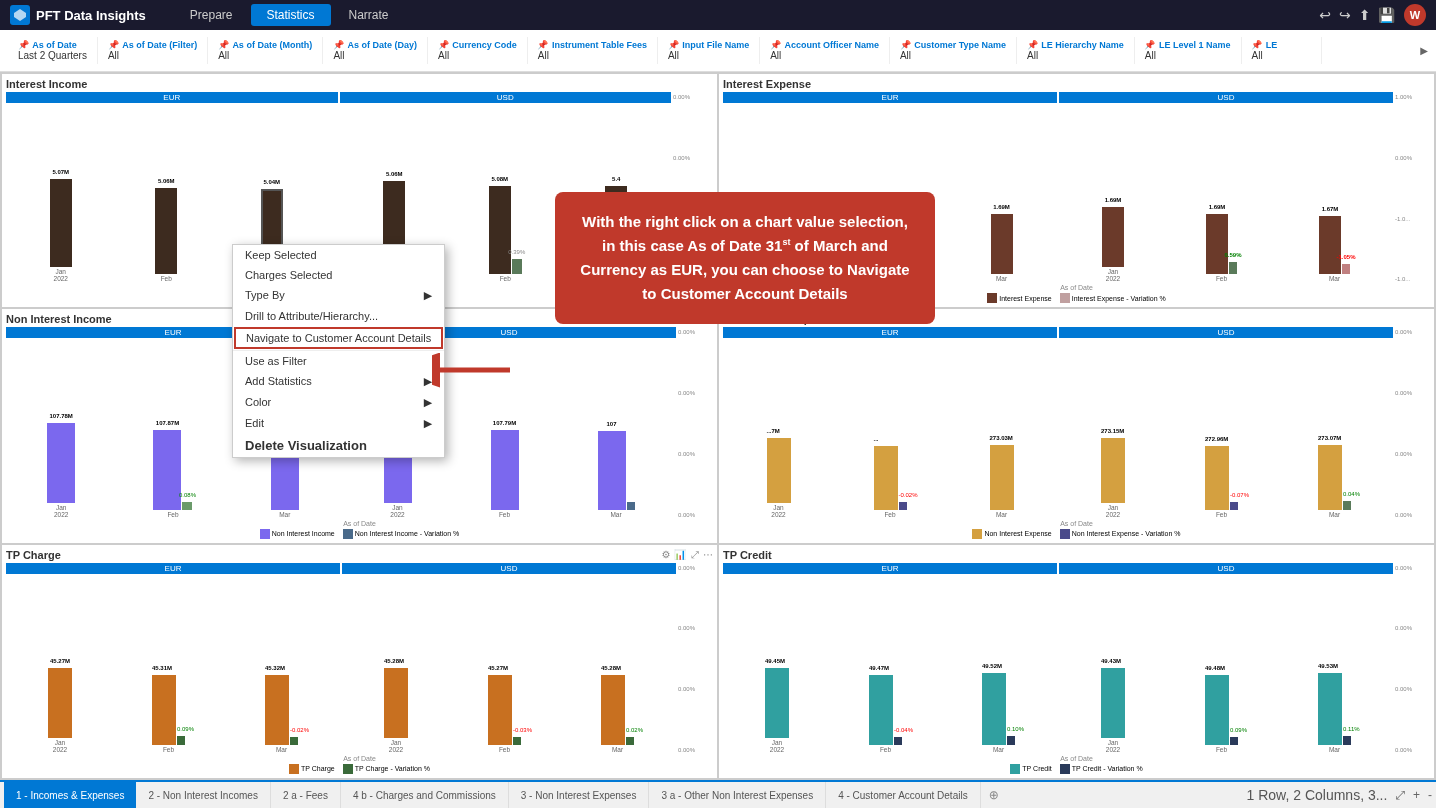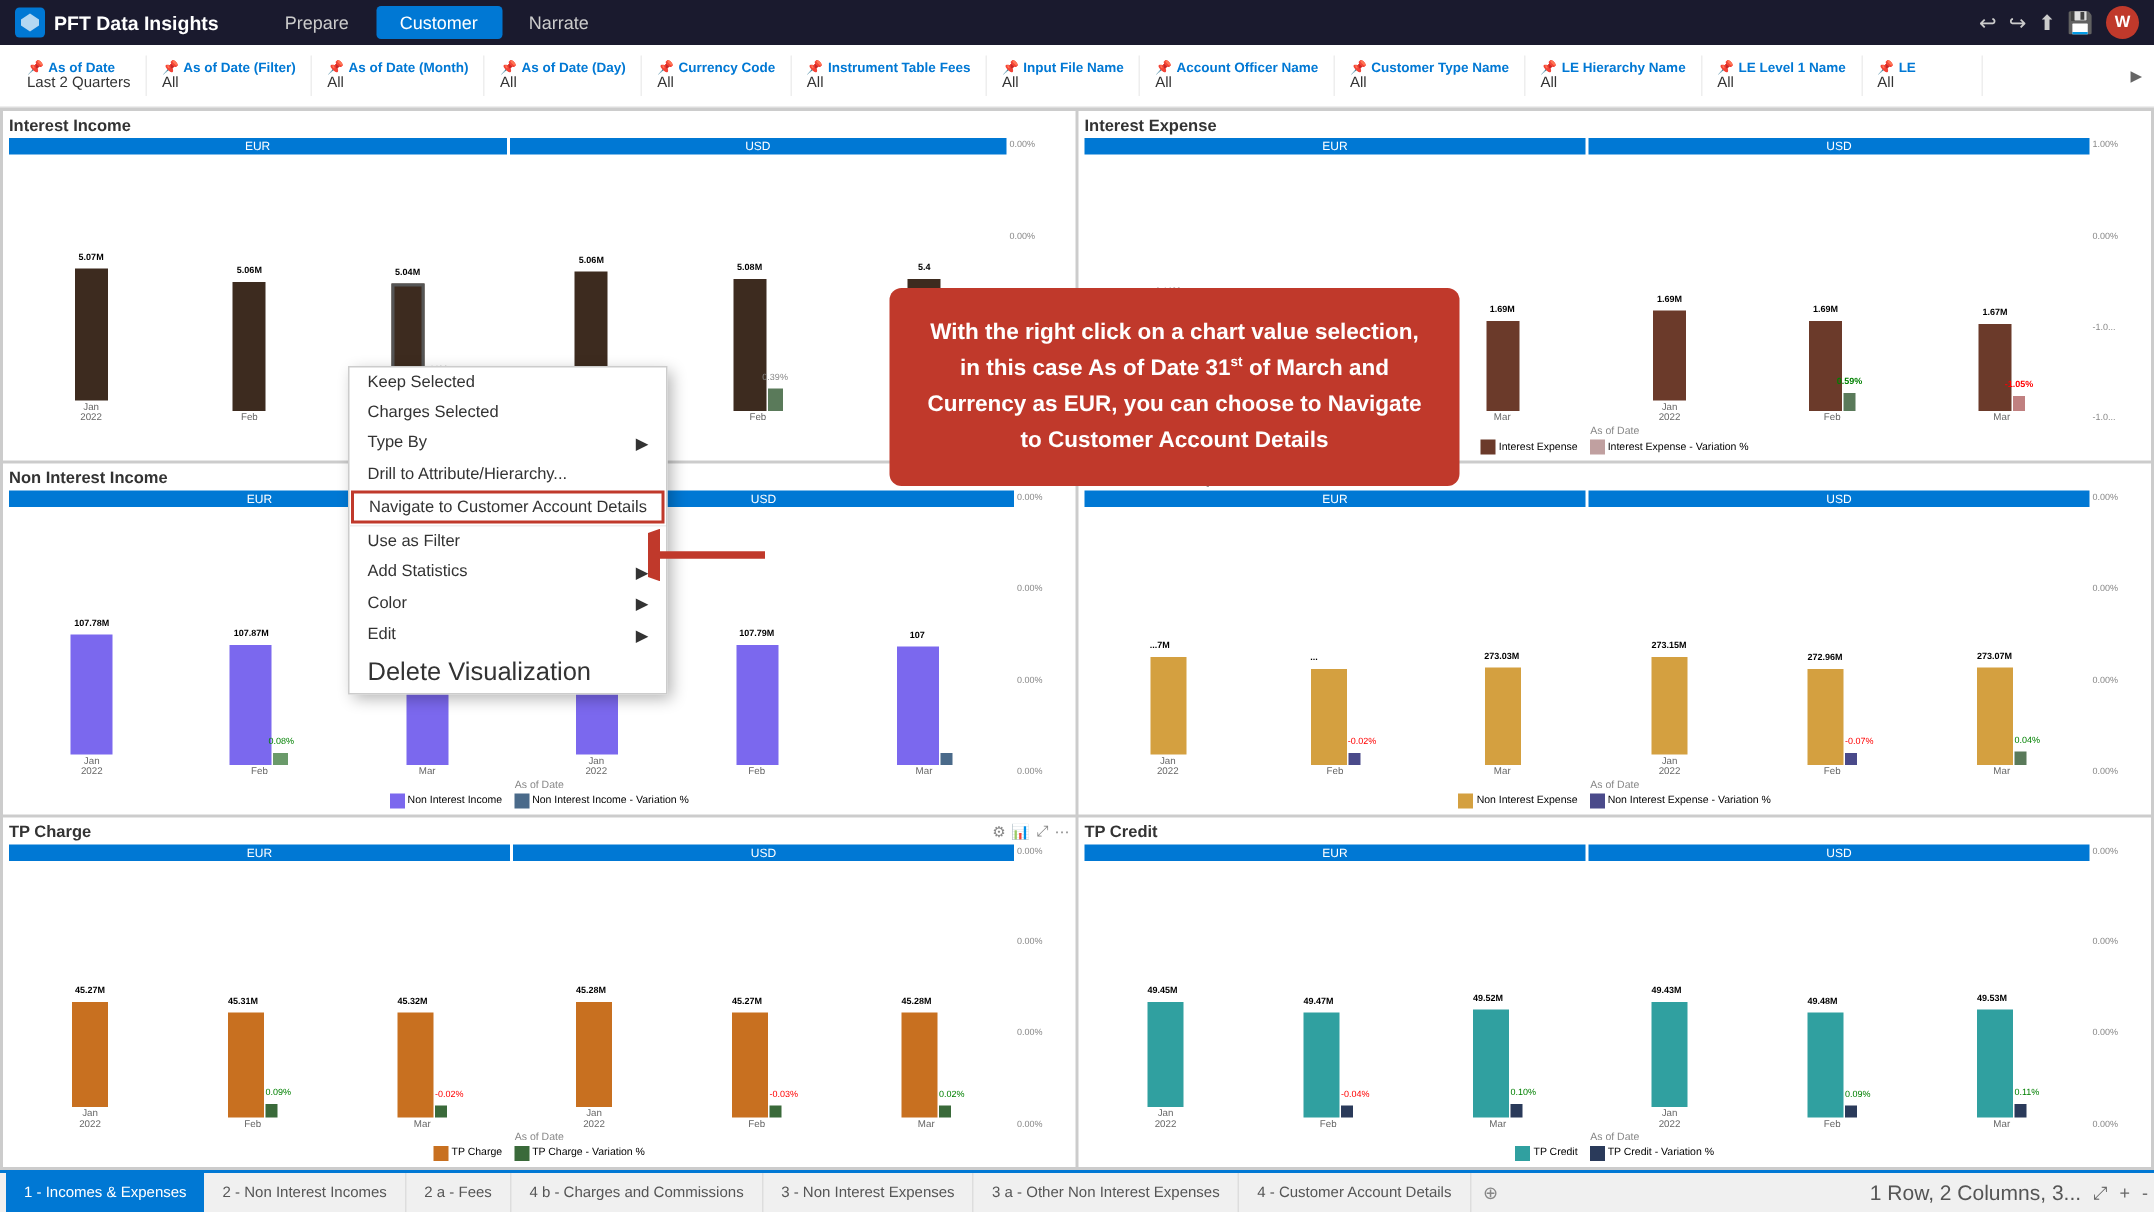--- a/index.html
+++ b/index.html
@@ -34,21 +34,21 @@
     <div class="logo">
       <div class="logo-icon">
         <svg width="14" height="14" viewBox="0 0 14 14">
             <polygon points="7,1 13,5 13,9 7,13 1,9 1,5" fill="white" opacity="0.7"></polygon>
           </svg>
       </div>
       <span>PFT Data Insights</span>
     </div>
     <div class="nav-tabs">
       <div class="nav-tab">Prepare</div>
-      <div class="nav-tab active">Customer</div>
+      <div class="nav-tab active">Statistics</div>
       <div class="nav-tab">Narrate</div>
     </div>
     <div class="top-bar-right">
       <span class="top-icon">↩</span>
       <span class="top-icon">↪</span>
       <span class="top-icon">⬆</span>
       <span class="top-icon">💾</span>
       <div class="user-avatar">W</div>
     </div>
   </div>
@@ -252,21 +252,21 @@
             <span>▶</span>
         </div>
         <div style="padding:4px 12px;font-size:11px;color:#333;cursor:pointer;display:flex;justify-content:space-between;">
           <span>Color</span>
             <span>▶</span>
         </div>
         <div style="padding:4px 12px;font-size:11px;color:#333;cursor:pointer;display:flex;justify-content:space-between;">
           <span>Edit</span>
             <span>▶</span>
         </div>
-        <div style="padding:4px 12px;font-size:17px;color:#333;cursor:pointer;">Delete Visualization</div>
+        <div style="padding:4px 12px;font-size:13px;color:#333;cursor:pointer;font-weight:bold;">Delete Visualization</div>
       </div>
 
       <div style="position:absolute;left:430px;top:278px;z-index:101;">
         <svg width="80px" height="36px" viewBox="0 0 80 36">
           <defs>
             <marker id="arrowhead" markerWidth="10" markerHeight="7" refX="0" refY="3.5" orient="auto">
               <polygon points="0 0, 10 3.5, 0 7" fill="#c0392b"></polygon>
             </marker>
           </defs>
           <line x1="78" y1="18" x2="8" y2="18" stroke="#c0392b" stroke-width="5" marker-end="url(#arrowhead)"></line>
@@ -745,21 +745,21 @@
             <div style="width:10px;height:10px;background:#30a0a0;"></div>
             <span style="font-size:7px;">TP Credit</span>
           </div>
         <div style="display:flex;align-items:center;gap:2px;">
             <div style="width:10px;height:10px;background:#2a3a5a;"></div>
             <span style="font-size:7px;">TP Credit - Variation %</span>
           </div>
       </div>
     </div>
 
-    <div style="position:absolute;background:#c0392b;color:white;border-radius:8px;padding:18px 22px;font-size:15px;font-weight:bold;text-align:center;z-index:200;left:555px;top:120px;width:380px;line-height:1.6;margin-left:38px;">
+    <div style="position:absolute;background:#c0392b;color:white;border-radius:8px;padding:18px 22px;font-size:15px;font-weight:bold;text-align:center;z-index:200;left:555px;top:120px;width:380px;line-height:1.6;">
       With the right click on a chart value selection, in this case As of Date 31<sup style="font-size:9px;">st</sup> of March and Currency as EUR, you can choose to Navigate to Customer Account Details
     </div>
   </div>
 
   <div style="display:flex;align-items:center;background:#f0f0f0;border-top:2px solid #0078d4;height:28px;padding:0 4px;overflow:hidden;">
     <div style="padding:2px 12px;font-size:10px;cursor:pointer;color:white;background:#0078d4;white-space:nowrap;height:100%;display:flex;align-items:center;">1 - Incomes &amp; Expenses</div>
     <div style="padding:2px 12px;font-size:10px;cursor:pointer;color:#555;white-space:nowrap;height:100%;display:flex;align-items:center;border-right:1px solid #ddd;">2 - Non Interest Incomes</div>
     <div style="padding:2px 12px;font-size:10px;cursor:pointer;color:#555;white-space:nowrap;height:100%;display:flex;align-items:center;border-right:1px solid #ddd;">2 a - Fees</div>
     <div style="padding:2px 12px;font-size:10px;cursor:pointer;color:#555;white-space:nowrap;height:100%;display:flex;align-items:center;border-right:1px solid #ddd;">4 b - Charges and Commissions</div>
     <div style="padding:2px 12px;font-size:10px;cursor:pointer;color:#555;white-space:nowrap;height:100%;display:flex;align-items:center;border-right:1px solid #ddd;">3 - Non Interest Expenses</div>

